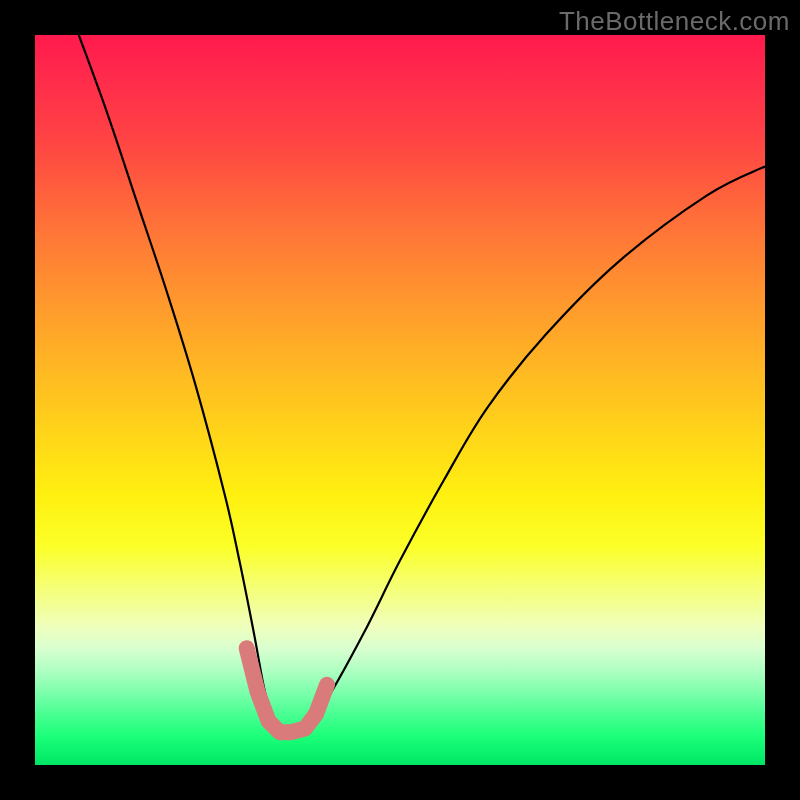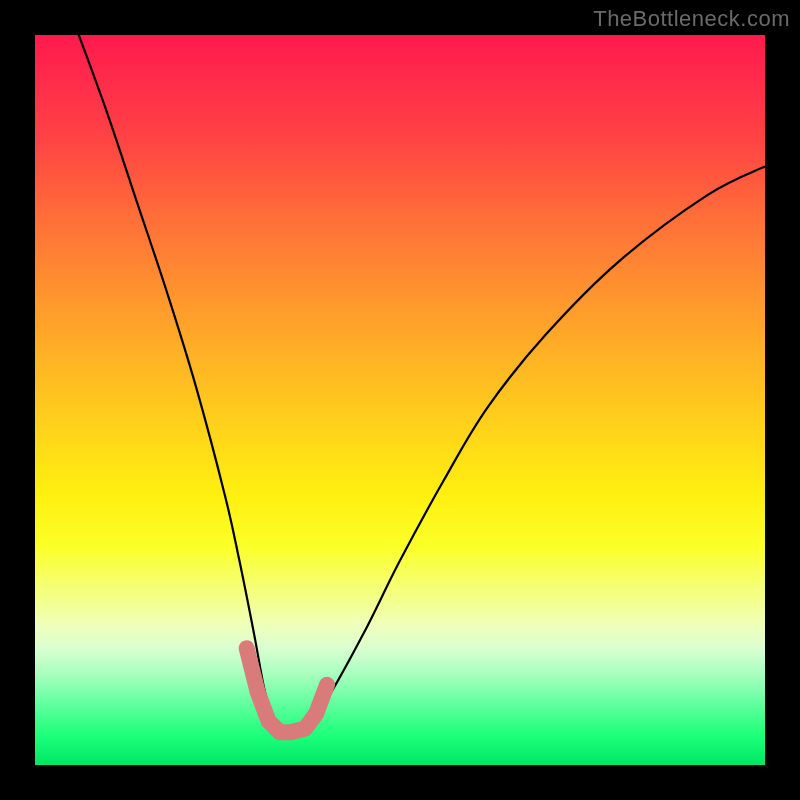--- a/index.html
+++ b/index.html
@@ -17,21 +17,21 @@
     left: 0;
     width: 800px;
     height: 800px;
     background: #000;
   }
   .watermark {
     position: absolute;
     top: 6px;
     right: 10px;
     color: #6a6a6a;
-    font-size: 22px;
+    font-size: 26px;
     font-weight: 400;
     letter-spacing: 0.5px;
     z-index: 10;
   }
   .plot-area {
     position: absolute;
     top: 35px;
     left: 35px;
     width: 730px;
     height: 730px;

